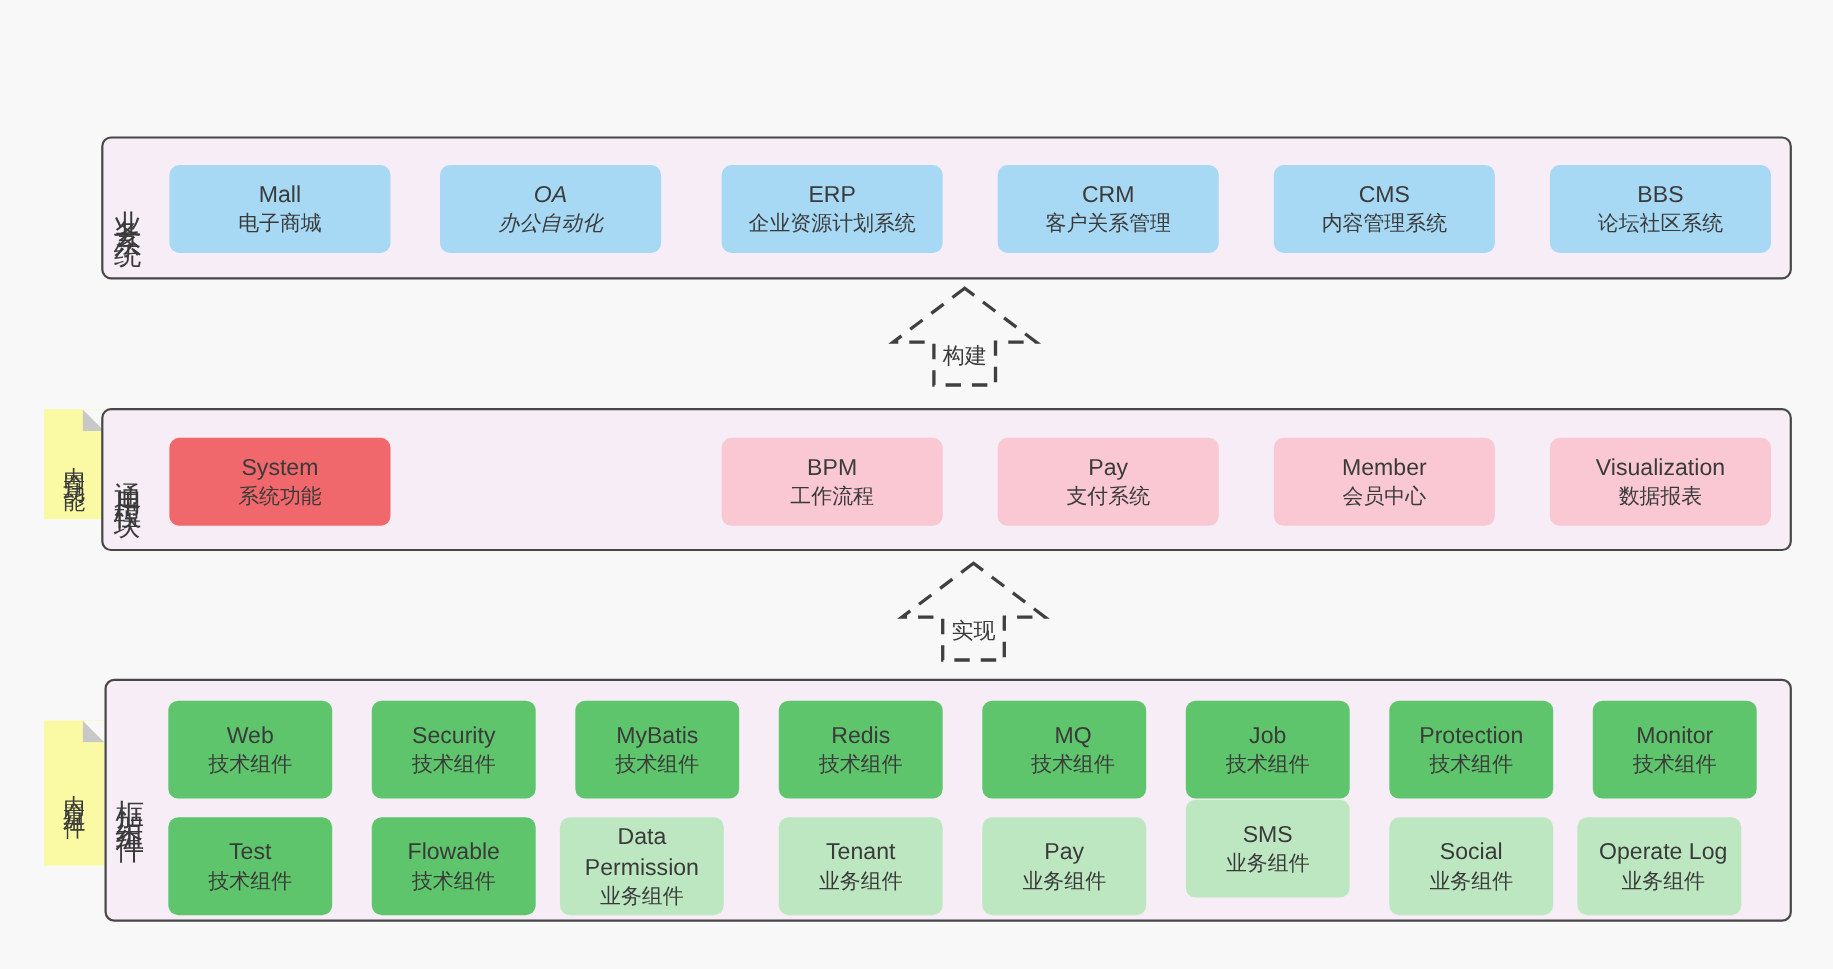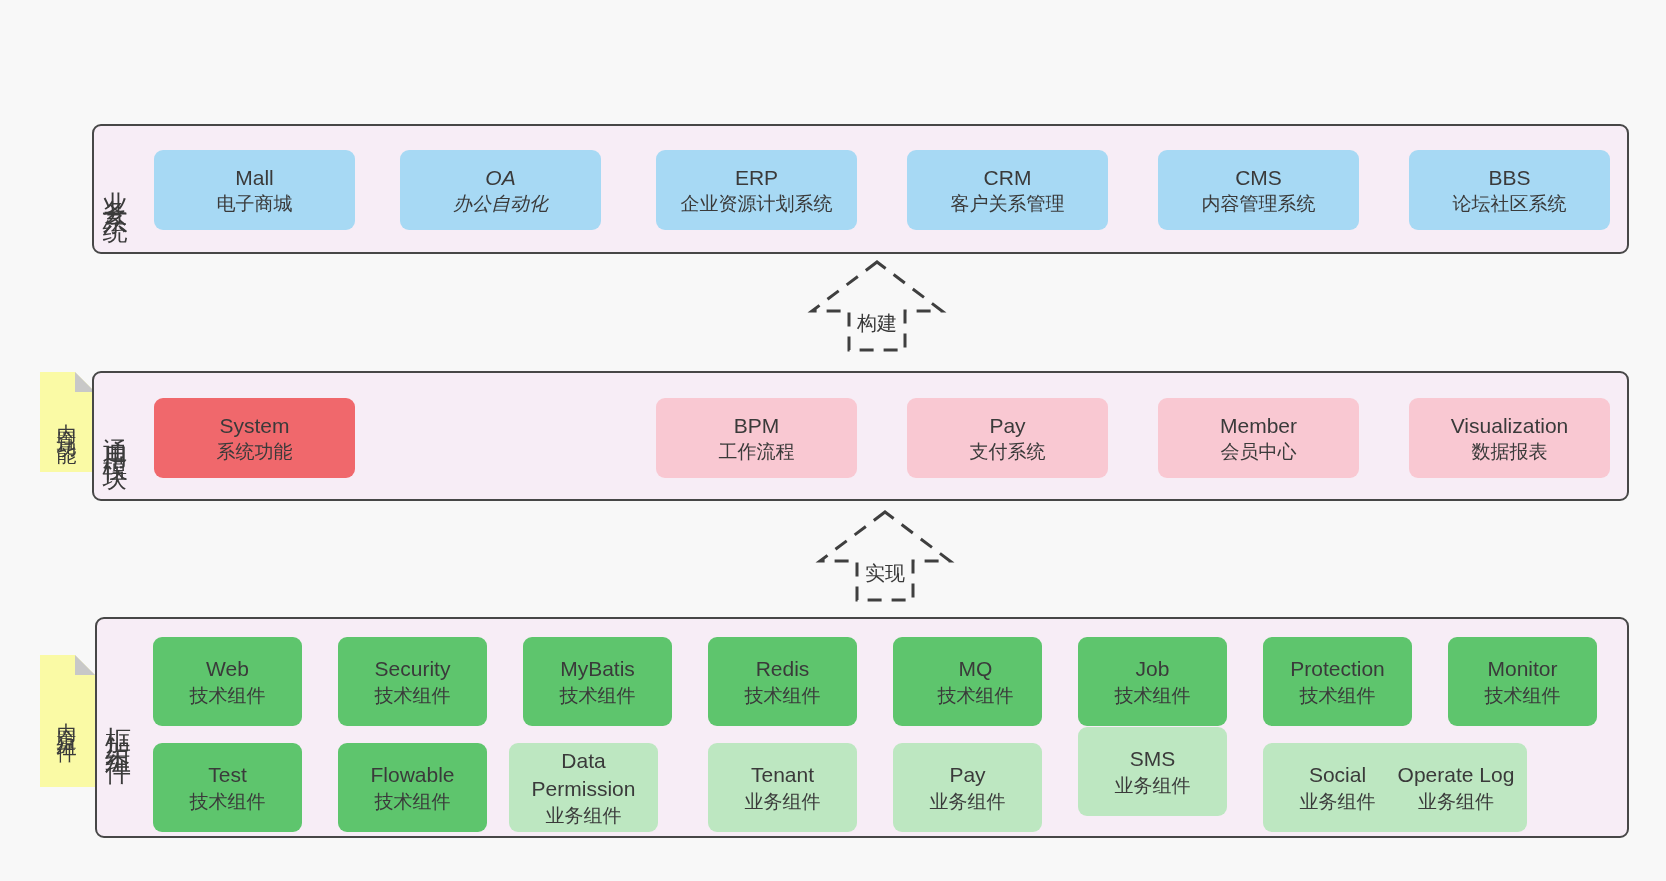--- a/index.html
+++ b/index.html
@@ -178,19 +178,19 @@
       <span class="zh">业务组件</span>
     </div>
     <div class="box lightgreen b3" style="left:981px; top:108px;">
       <span class="en">SMS</span>
       <span class="zh">业务组件</span>
     </div>
     <div class="box lightgreen b3" style="left:1166px; top:124px;">
       <span class="en">Social</span>
       <span class="zh">业务组件</span>
     </div>
-    <div class="box lightgreen b3" style="left:1281px; top:124px;padding-left:15px;">
+    <div class="box lightgreen b3" style="left:1337px; top:124px;padding-left:15px;">
       <span class="en">Operate Log</span>
       <span class="zh">业务组件</span>
     </div>
   </div>
 
 </div>
 
 </body></html>

